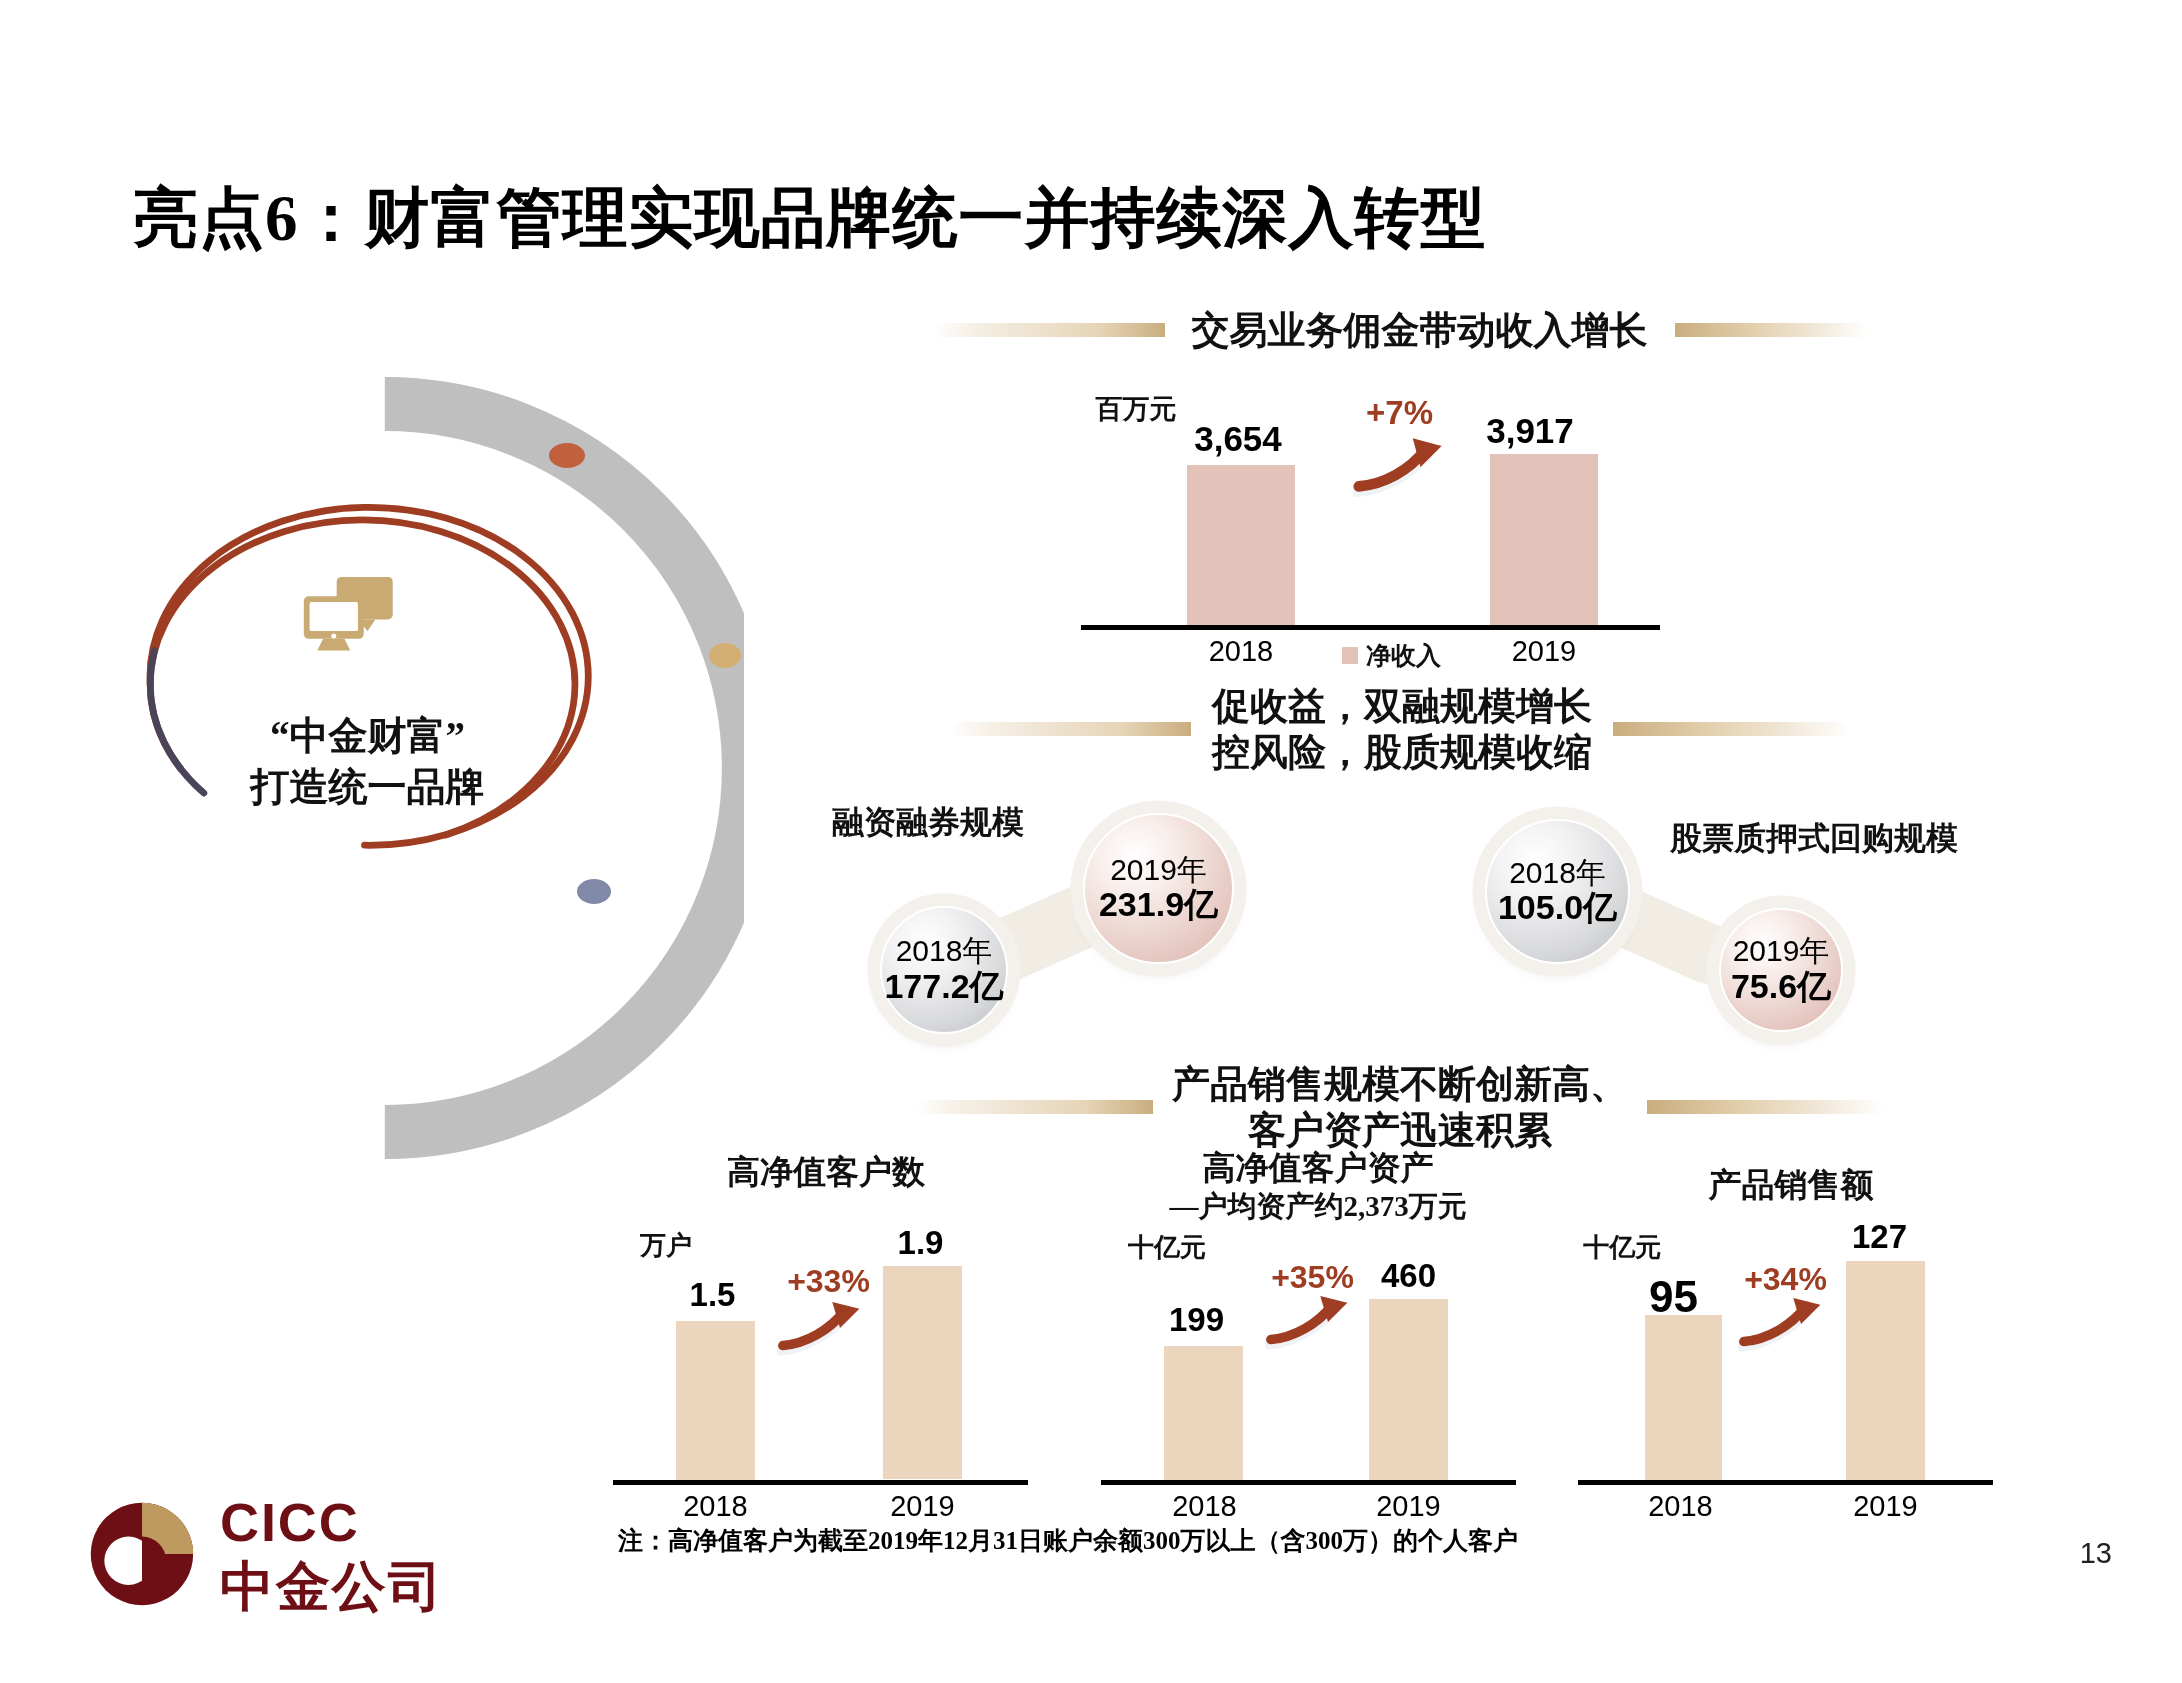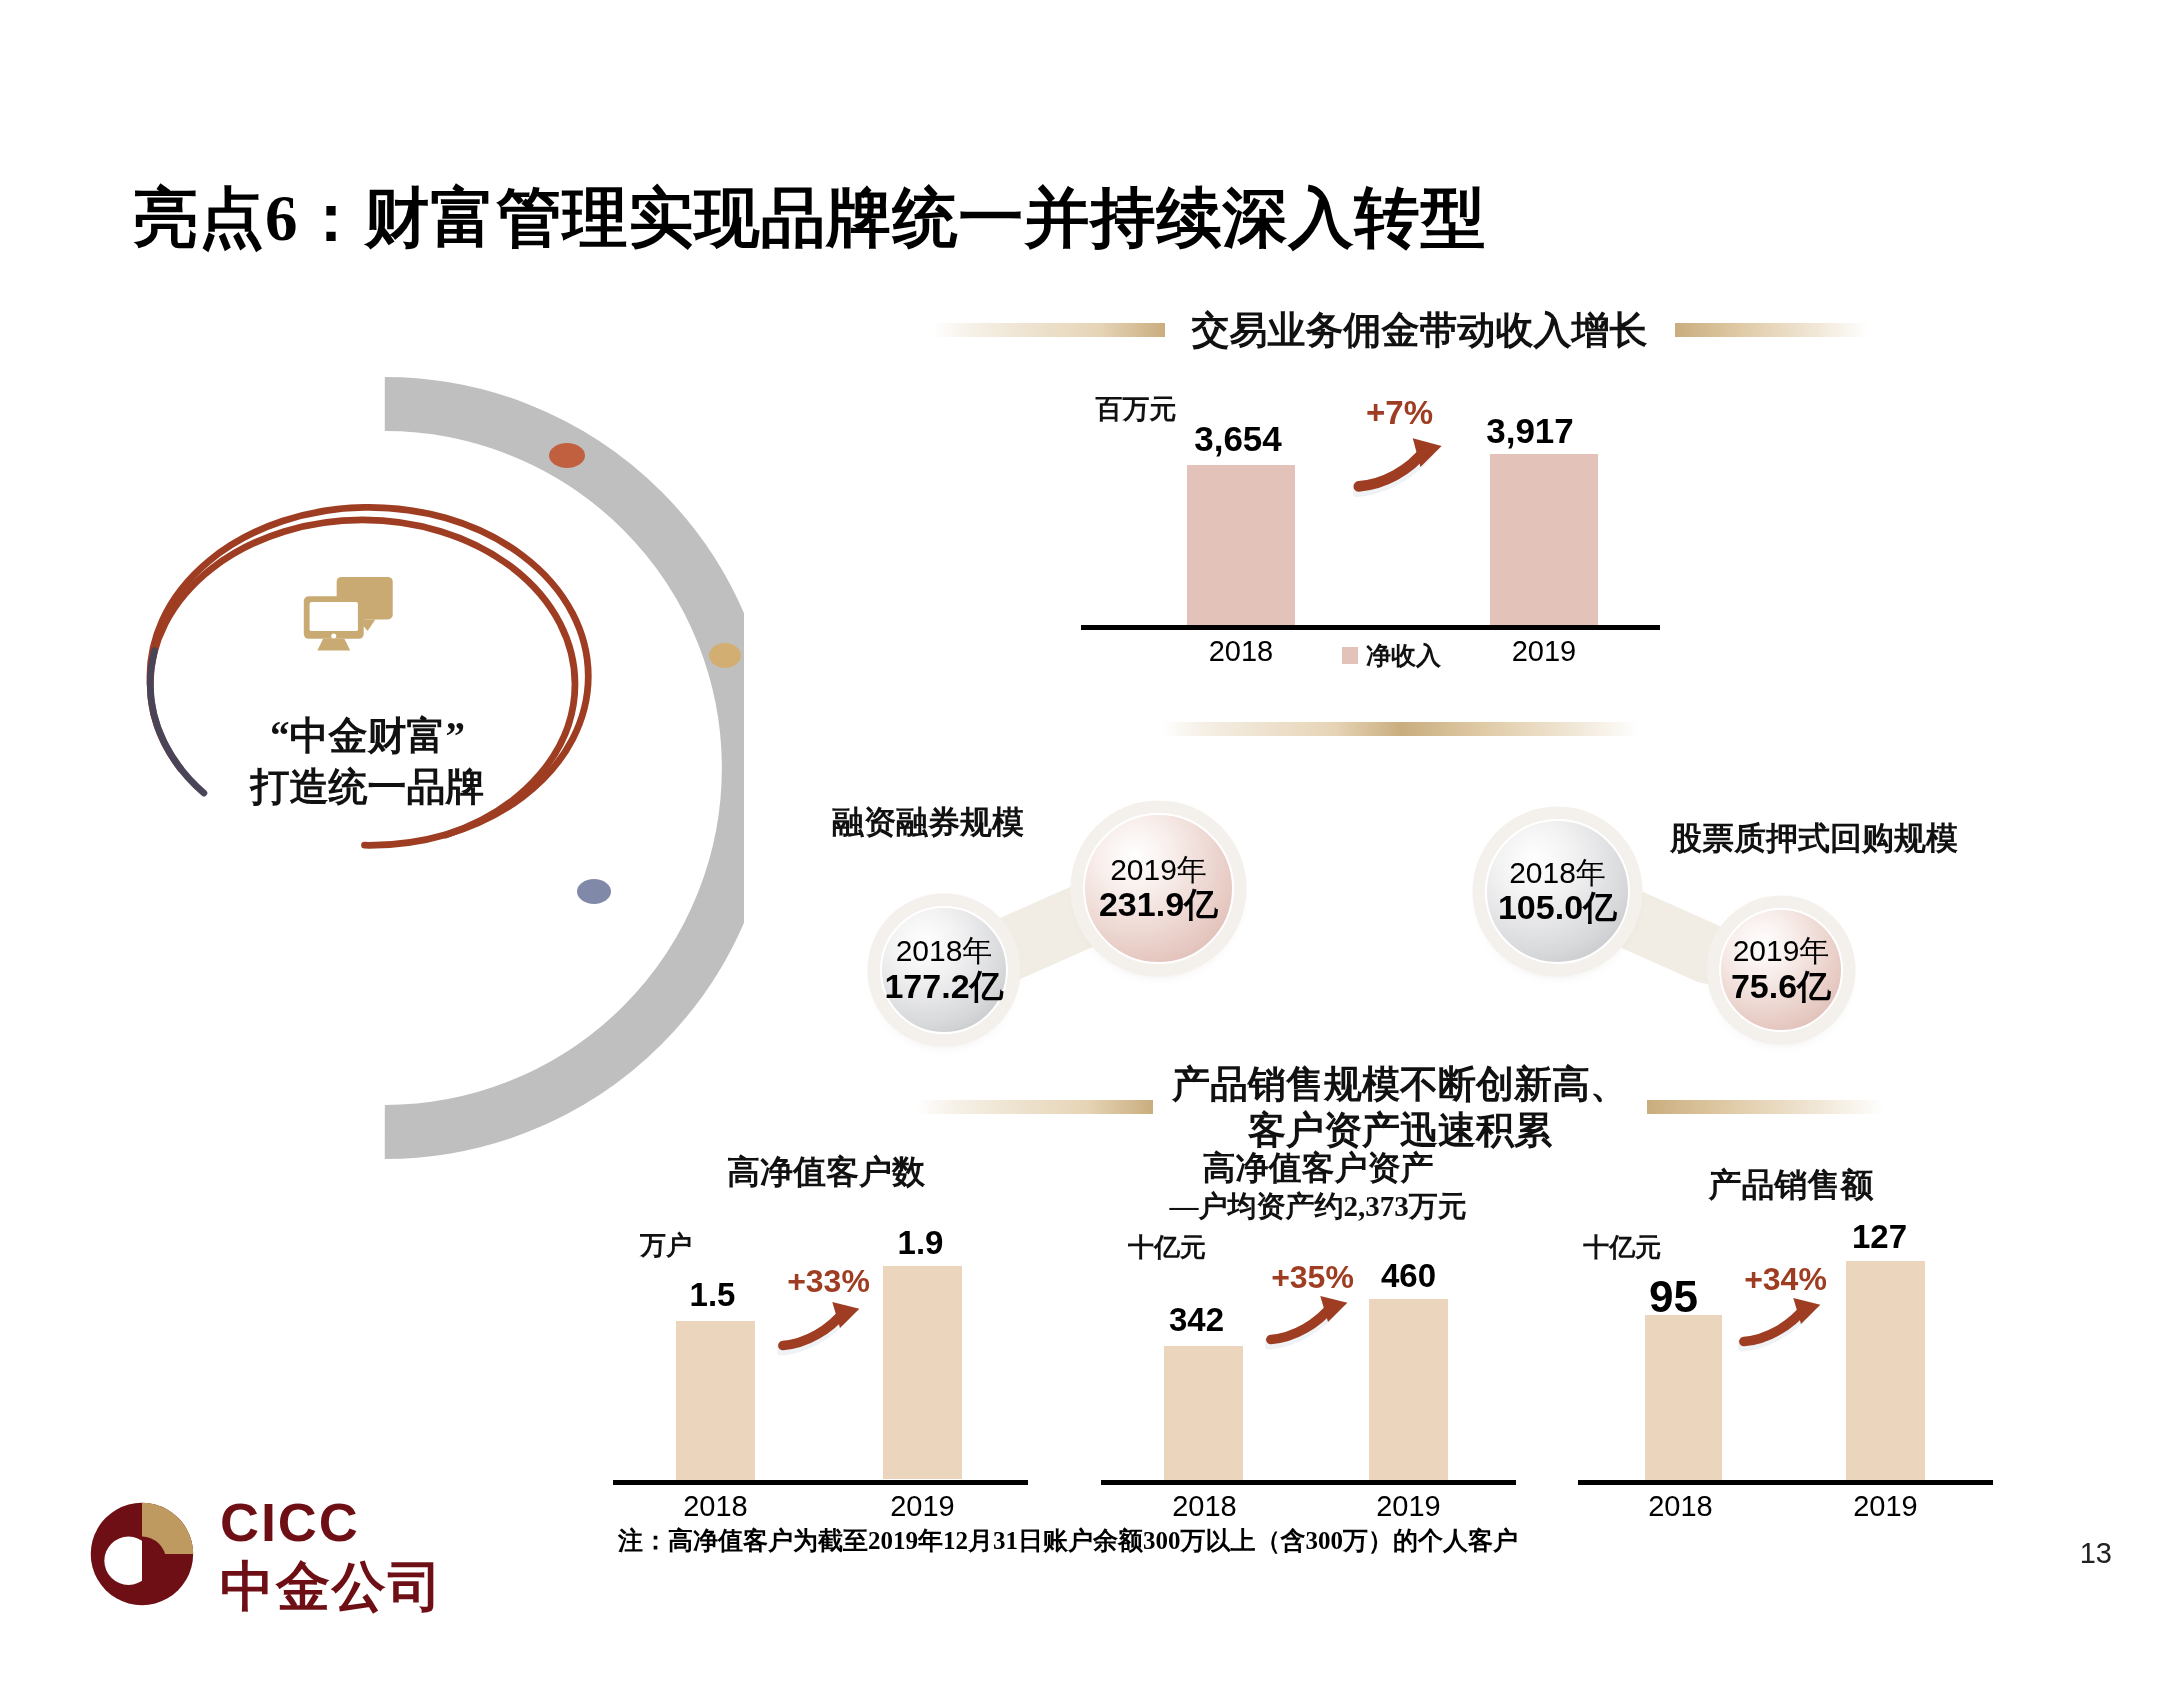--- a/index.html
+++ b/index.html
@@ -148,20 +148,24 @@
   <div class="xcat" style="left:386px;top:249px;width:154px;font-size:29px;">2019</div>
 
   <div class="legend" style="left:261px;top:253px;">
     <span class="swatch"></span>
     <span class="ltext">净收入</span>
   </div>
 </div>
 
 <div class="abs section-header" style="left:927px;top:676px;width:946px;height:106px;">
   <div class="rule left" style="width:241px;"></div>
+  <div class="sh-text" style="margin:0 21px;">
+    <div>促收益，双融规模增长</div>
+    <div>控风险，股质规模收缩</div>
+  </div>
   <div class="rule right" style="width:237px;"></div>
 </div>
 
 <div class="abs" style="left:801px;top:782px;width:560px;height:261px;">
   <div class="grouplabel" style="left:31px;top:19.3px;">融资融券规模</div>
 
   <div class="connector" style="left:154px;top:114px;width:203px;height:64px;transform:rotate(-24deg);border-radius:32px;"></div>
 
   <div class="bubble bubble-gray" style="left:79px;top:124px;width:124px;height:124px;">
     <div class="yr">2018年</div>
@@ -221,21 +225,21 @@
   <div class="xcat" style="left:44px;top:351px;width:145px;font-size:29px;">2018</div>
   <div class="xcat" style="left:251px;top:351px;width:145px;font-size:29px;">2019</div>
 </div>
 
 <div class="chart" style="left:1091px;top:1139px;width:454px;height:386px;">
   <div class="charttitle" style="left:0;top:9.7px;width:454px;font-size:33px;">高净值客户资产</div>
   <div class="charttitle" style="left:0;top:50px;width:454px;font-size:29px;">—户均资产约2,373万元</div>
 
   <div class="unit" style="left:37px;top:91px;font-size:26px;">十亿元</div>
 
-  <div class="barlabel" style="left:33px;top:162px;width:145px;font-size:33px;">342</div>
+  <div class="barlabel" style="left:33px;top:162px;width:145px;font-size:33px;">199</div>
   <div class="bar tan" style="left:73px;top:207px;width:79px;height:134px;"></div>
 
   <div class="growth" style="left:154px;top:120px;width:135px;font-size:32px;">+35%</div>
   <svg class="arrow" width="97" height="60" viewBox="0 0 100 62" style="left:174px;top:156px;">
     <path d="M4 50 C 28 48, 54 34, 72 12" stroke="#f0f3f6" stroke-width="13" fill="none" stroke-linecap="round"></path>
     <path d="M6 46 C 30 44, 54 30, 70 10" stroke="#9e3d22" stroke-width="10" fill="none" stroke-linecap="round"></path>
     <path d="M57 1 L85 8 L65 28 Z" fill="#9e3d22"></path>
   </svg>
 
   <div class="barlabel" style="left:245px;top:118px;width:145px;font-size:33px;">460</div>

